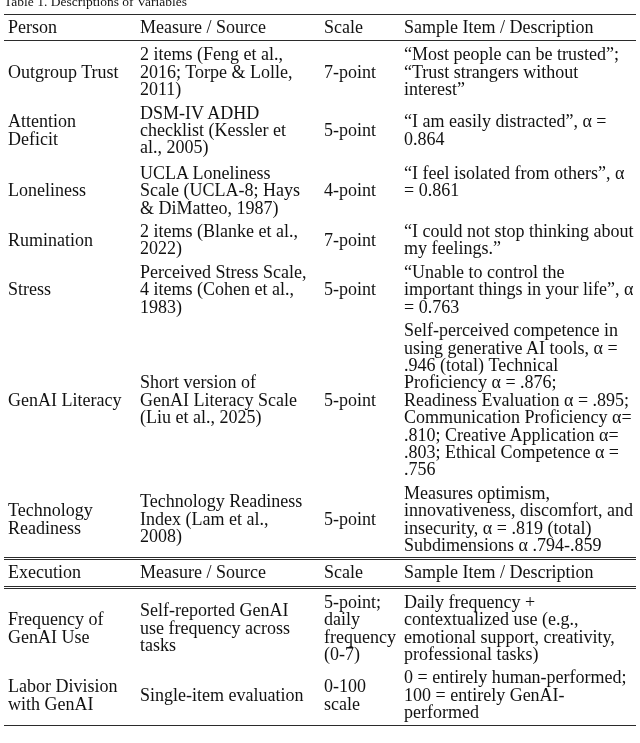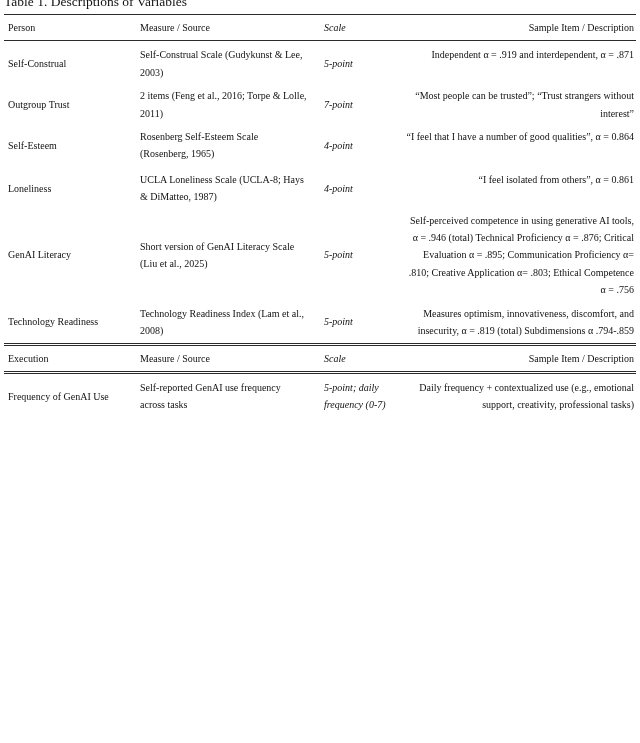--- a/index.html
+++ b/index.html
@@ -34,42 +34,42 @@
     color: #111;
   }
 
   table.vartable {
     position: absolute;
     top: 14px;
     left: 4px;
     width: 632px;
     border-collapse: collapse;
     table-layout: fixed;
-    font-size: 10px;
+    font-size: 18px;
   }
 
   table.vartable td {
     vertical-align: top;
     padding: 0;
     border: none;
   }
 
   
   col.c-person { width: 128px; }
   col.c-measure { width: 182px; }
   col.c-scale { width: 82px; }
   col.c-sample { width: 240px; }
 
   .cell {
     padding: 3px 6px 3px 4px;
     line-height: 17.4px;
   }
   .cell.measure { padding-left: 8px; }
-  .cell.scale   { padding-left: 10px; font-style: italic; }
-  .cell.sample  { padding-left: 8px; padding-right: 2px; text-align: right; }
+  .cell.scale   { padding-left: 10px; }
+  .cell.sample  { padding-left: 8px; padding-right: 2px; }
 
   
   .vmid { vertical-align: middle !important; }
 
   
   tr.rule-top > td {
     border-top: 1px solid #2b2b2b;
   }
   tr.rule-bottom > td {
     border-bottom: 1px solid #2b2b2b;
@@ -118,156 +118,184 @@
           </td>
       </tr>
 
       <tr class="spacer-row">
           <td></td>
           <td></td>
           <td></td>
           <td></td>
         </tr>
 
-      <tr>
-        <td class="vmid">
-            <div class="cell">Self-Construal</div>
-          </td>
-        <td>
-            <div class="cell measure">Self-Construal Scale (Gudykunst &amp; Lee, 2003)</div>
+
+      <tr>
+        <td class="vmid">
+            <div class="cell">Outgroup Trust</div>
+          </td>
+        <td>
+            <div class="cell measure">2 items (Feng et al., 2016; Torpe &amp; Lolle, 2011)</div>
+          </td>
+        <td class="vmid">
+            <div class="cell scale">7-point</div>
+          </td>
+        <td>
+            <div class="cell sample">“Most people can be trusted”; “Trust strangers without interest”</div>
+          </td>
+      </tr>
+
+      <tr>
+        <td class="vmid">
+            <div class="cell">Attention Deficit</div>
+          </td>
+        <td>
+            <div class="cell measure">DSM-IV ADHD checklist (Kessler et al., 2005)</div>
           </td>
         <td class="vmid">
             <div class="cell scale">5-point</div>
           </td>
-        <td>
-            <div class="cell sample">Independent α = .919 and interdependent, α = .871</div>
-          </td>
-      </tr>
-
-      <tr>
-        <td class="vmid">
-            <div class="cell">Outgroup Trust</div>
-          </td>
-        <td>
-            <div class="cell measure">2 items (Feng et al., 2016; Torpe &amp; Lolle, 2011)</div>
+        <td class="vmid">
+            <div class="cell sample">“I am easily distracted”, α = 0.864</div>
+          </td>
+      </tr>
+
+
+
+      <tr class="spacer-row">
+          <td></td>
+          <td></td>
+          <td></td>
+          <td></td>
+        </tr>
+
+      <tr>
+        <td class="vmid">
+            <div class="cell">Loneliness</div>
+          </td>
+        <td>
+            <div class="cell measure">UCLA Loneliness Scale (UCLA-8; Hays &amp; DiMatteo, 1987)</div>
+          </td>
+        <td class="vmid">
+            <div class="cell scale">4-point</div>
+          </td>
+        <td>
+            <div class="cell sample">“I feel isolated from others”, α = 0.861</div>
+          </td>
+      </tr>
+
+      <tr>
+        <td class="vmid">
+            <div class="cell">Rumination</div>
+          </td>
+        <td>
+            <div class="cell measure">2 items (Blanke et al., 2022)</div>
           </td>
         <td class="vmid">
             <div class="cell scale">7-point</div>
           </td>
         <td>
-            <div class="cell sample">“Most people can be trusted”; “Trust strangers without interest”</div>
-          </td>
-      </tr>
-
-
-      <tr>
-        <td class="vmid">
-            <div class="cell">Self-Esteem</div>
-          </td>
-        <td>
-            <div class="cell measure">Rosenberg Self-Esteem Scale (Rosenberg, 1965)</div>
-          </td>
-        <td class="vmid">
-            <div class="cell scale">4-point</div>
-          </td>
-        <td>
-            <div class="cell sample">“I feel that I have a number of good qualities”, α = 0.864</div>
-          </td>
-      </tr>
-
+            <div class="cell sample">“I could not stop thinking about my feelings.”</div>
+          </td>
+      </tr>
+
+      <tr>
+        <td class="vmid">
+            <div class="cell">Stress</div>
+          </td>
+        <td>
+            <div class="cell measure">Perceived Stress Scale, 4 items (Cohen et al., 1983)</div>
+          </td>
+        <td class="vmid">
+            <div class="cell scale">5-point</div>
+          </td>
+        <td>
+            <div class="cell sample">“Unable to control the important things in your life”, α = 0.763</div>
+          </td>
+      </tr>
+
+      <tr>
+        <td class="vmid">
+            <div class="cell">GenAI Literacy</div>
+          </td>
+        <td class="vmid">
+            <div class="cell measure">Short version of GenAI Literacy Scale (Liu et al., 2025)</div>
+          </td>
+        <td class="vmid">
+            <div class="cell scale">5-point</div>
+          </td>
+        <td>
+            <div class="cell sample">Self-perceived competence in using generative AI tools, α = .946 (total) Technical Proficiency α = .876; Readiness Evaluation α = .895; Communication Proficiency α= .810; Creative Application α= .803; Ethical Competence α = .756</div>
+          </td>
+      </tr>
+
+
+      <tr>
+        <td class="vmid">
+            <div class="cell">Technology Readiness</div>
+          </td>
+        <td class="vmid">
+            <div class="cell measure">Technology Readiness Index (Lam et al., 2008)</div>
+          </td>
+        <td class="vmid">
+            <div class="cell scale">5-point</div>
+          </td>
+        <td>
+            <div class="cell sample">Measures optimism, innovativeness, discomfort, and insecurity, α = .819 (total) Subdimensions α .794-.859</div>
+          </td>
+      </tr>
+
+      <tr class="hdr section-head">
+        <td>
+            <div class="cell">Execution</div>
+          </td>
+        <td>
+            <div class="cell measure">Measure / Source</div>
+          </td>
+        <td>
+            <div class="cell scale">Scale</div>
+          </td>
+        <td>
+            <div class="cell sample">Sample Item / Description</div>
+          </td>
+      </tr>
 
       <tr class="spacer-row">
           <td></td>
           <td></td>
           <td></td>
           <td></td>
         </tr>
 
       <tr>
         <td class="vmid">
-            <div class="cell">Loneliness</div>
-          </td>
-        <td>
-            <div class="cell measure">UCLA Loneliness Scale (UCLA-8; Hays &amp; DiMatteo, 1987)</div>
-          </td>
-        <td class="vmid">
-            <div class="cell scale">4-point</div>
-          </td>
-        <td>
-            <div class="cell sample">“I feel isolated from others”, α = 0.861</div>
-          </td>
-      </tr>
-
-
-
-      <tr>
-        <td class="vmid">
-            <div class="cell">GenAI Literacy</div>
-          </td>
-        <td class="vmid">
-            <div class="cell measure">Short version of GenAI Literacy Scale (Liu et al., 2025)</div>
-          </td>
-        <td class="vmid">
-            <div class="cell scale">5-point</div>
-          </td>
-        <td>
-            <div class="cell sample">Self-perceived competence in using generative AI tools, α = .946 (total) Technical Proficiency α = .876; Critical Evaluation α = .895; Communication Proficiency α= .810; Creative Application α= .803; Ethical Competence α = .756</div>
-          </td>
-      </tr>
-
-
-      <tr>
-        <td class="vmid">
-            <div class="cell">Technology Readiness</div>
-          </td>
-        <td class="vmid">
-            <div class="cell measure">Technology Readiness Index (Lam et al., 2008)</div>
-          </td>
-        <td class="vmid">
-            <div class="cell scale">5-point</div>
-          </td>
-        <td>
-            <div class="cell sample">Measures optimism, innovativeness, discomfort, and insecurity, α = .819 (total) Subdimensions α .794-.859</div>
-          </td>
-      </tr>
-
-      <tr class="hdr section-head">
-        <td>
-            <div class="cell">Execution</div>
-          </td>
-        <td>
-            <div class="cell measure">Measure / Source</div>
-          </td>
-        <td>
-            <div class="cell scale">Scale</div>
-          </td>
-        <td>
-            <div class="cell sample">Sample Item / Description</div>
-          </td>
-      </tr>
-
-      <tr class="spacer-row">
-          <td></td>
-          <td></td>
-          <td></td>
-          <td></td>
-        </tr>
-
-      <tr>
-        <td class="vmid">
             <div class="cell">Frequency of GenAI Use</div>
           </td>
         <td class="vmid">
             <div class="cell measure">Self-reported GenAI use frequency across tasks</div>
           </td>
         <td>
             <div class="cell scale">5-point; daily frequency (0-7)</div>
           </td>
         <td class="vmid">
             <div class="cell sample">Daily frequency + contextualized use (e.g., emotional support, creativity, professional tasks)</div>
           </td>
       </tr>
 
+      <tr class="table-bottom">
+        <td class="vmid">
+            <div class="cell">Labor Division with GenAI</div>
+          </td>
+        <td class="vmid">
+            <div class="cell measure">Single-item evaluation</div>
+          </td>
+        <td class="vmid">
+            <div class="cell scale">0-100 scale</div>
+          </td>
+        <td>
+            <div class="cell sample">0 = entirely human-performed; 100 = entirely GenAI-performed</div>
+          </td>
+      </tr>
 
     </tbody>
   </table>
 
 </div>
 
 </body></html>

